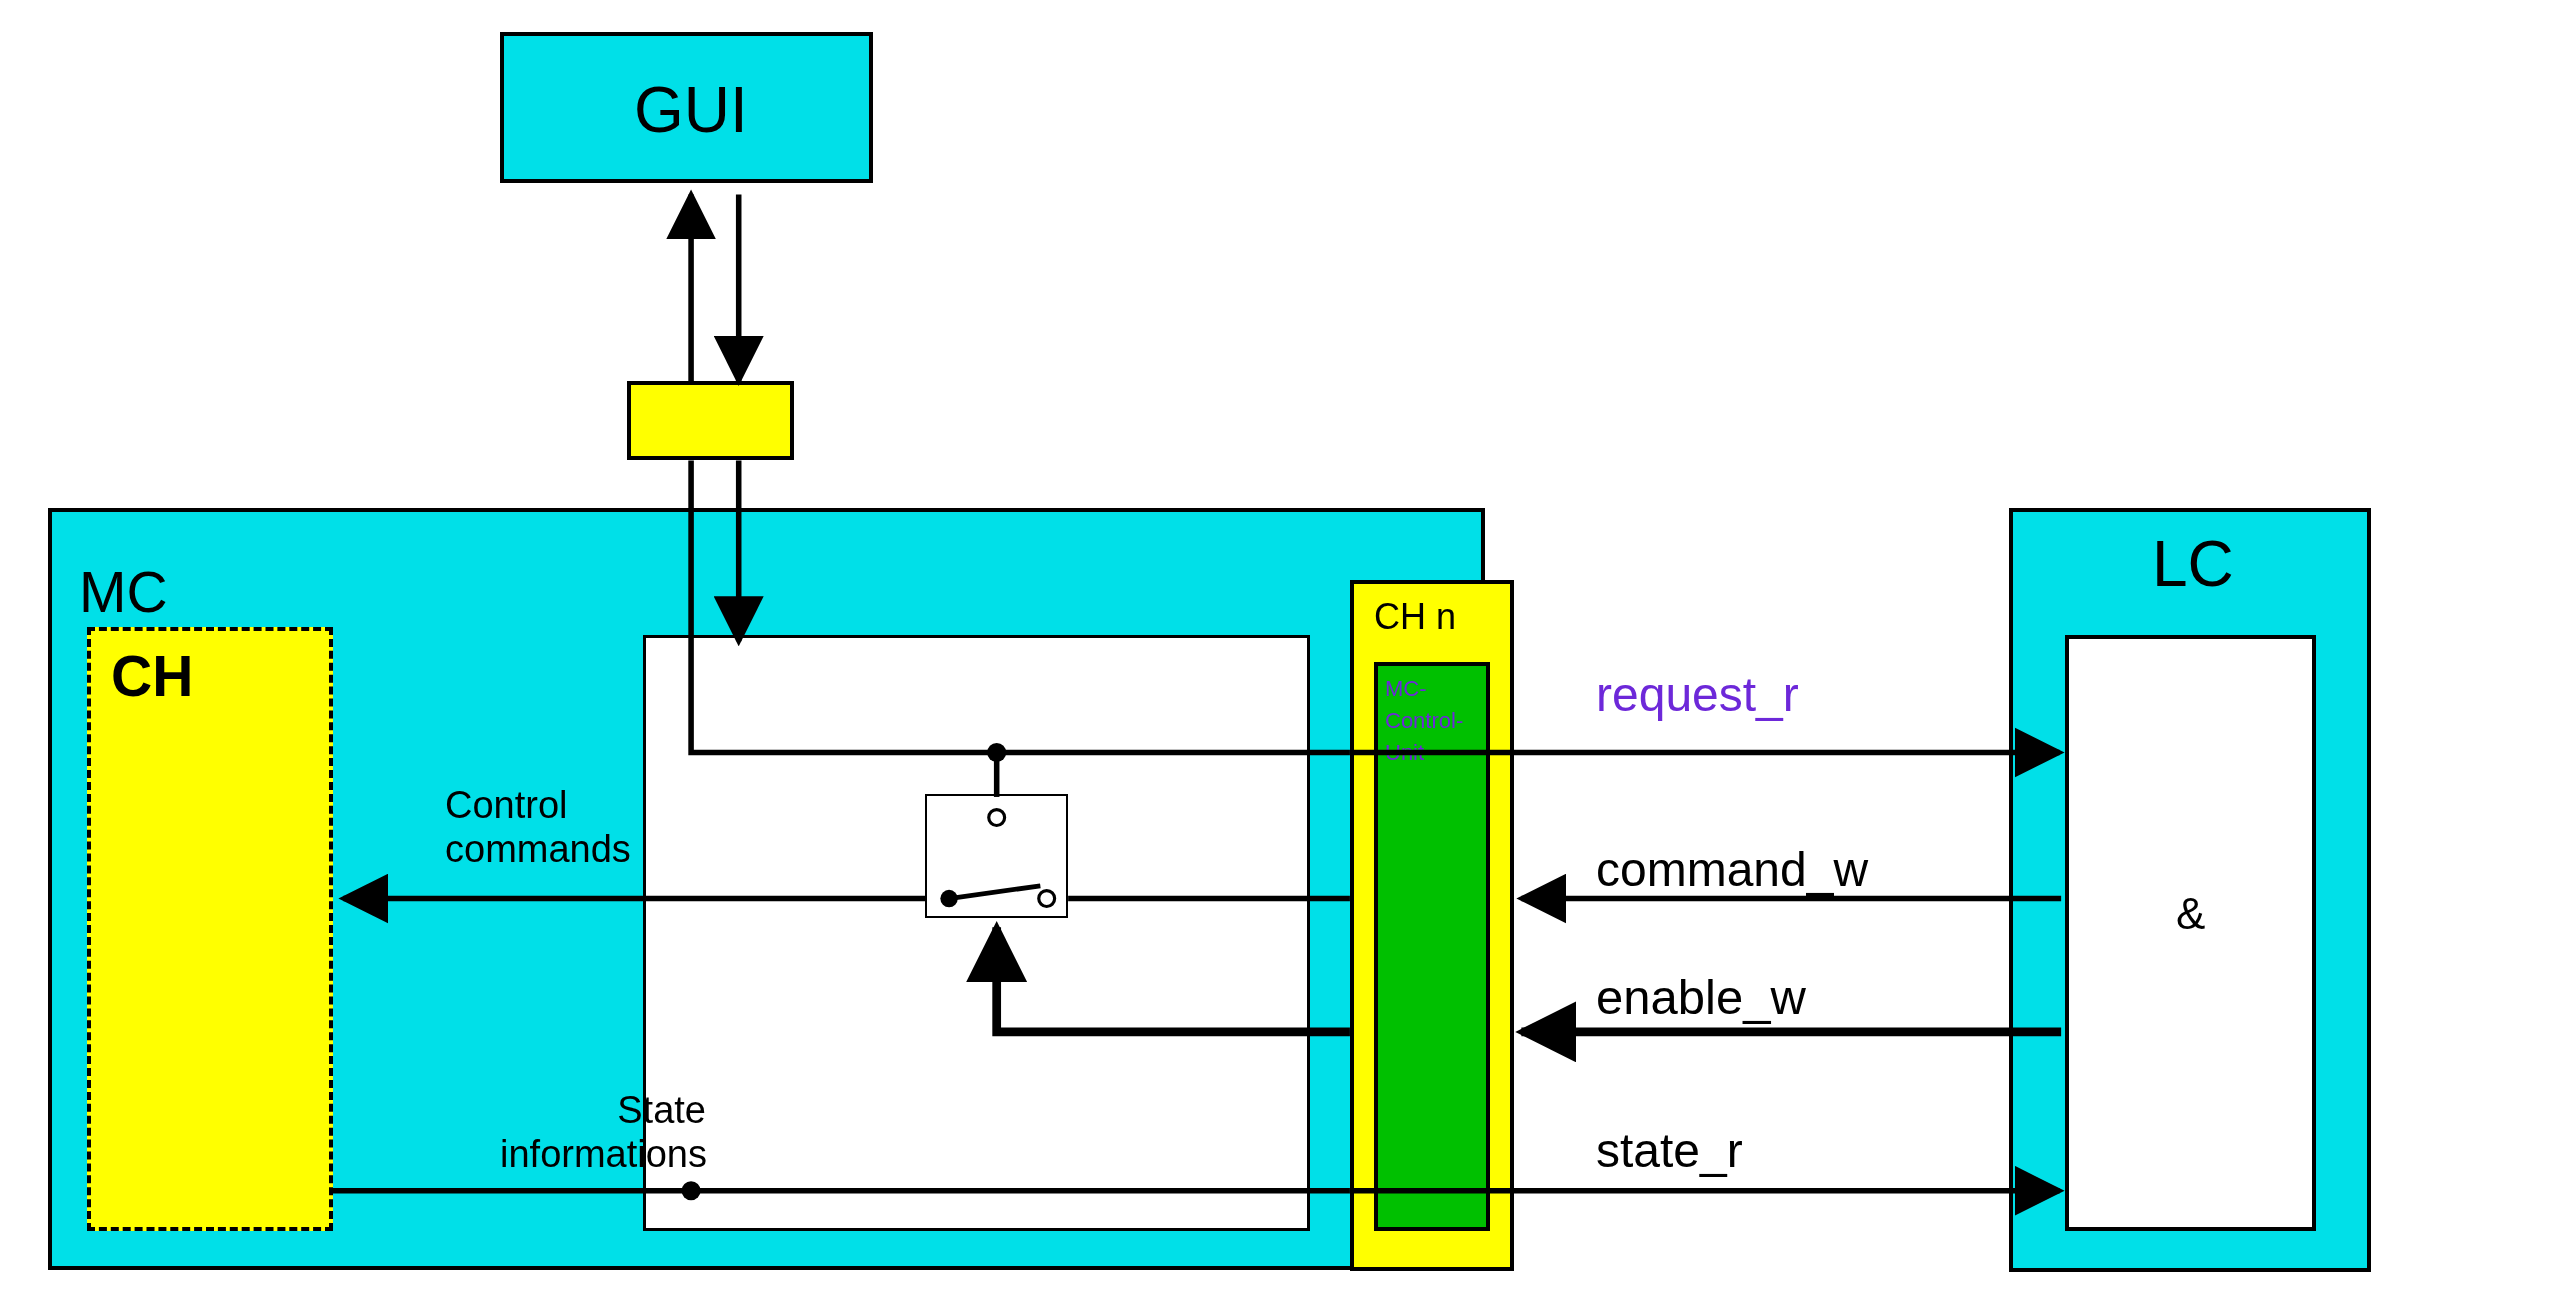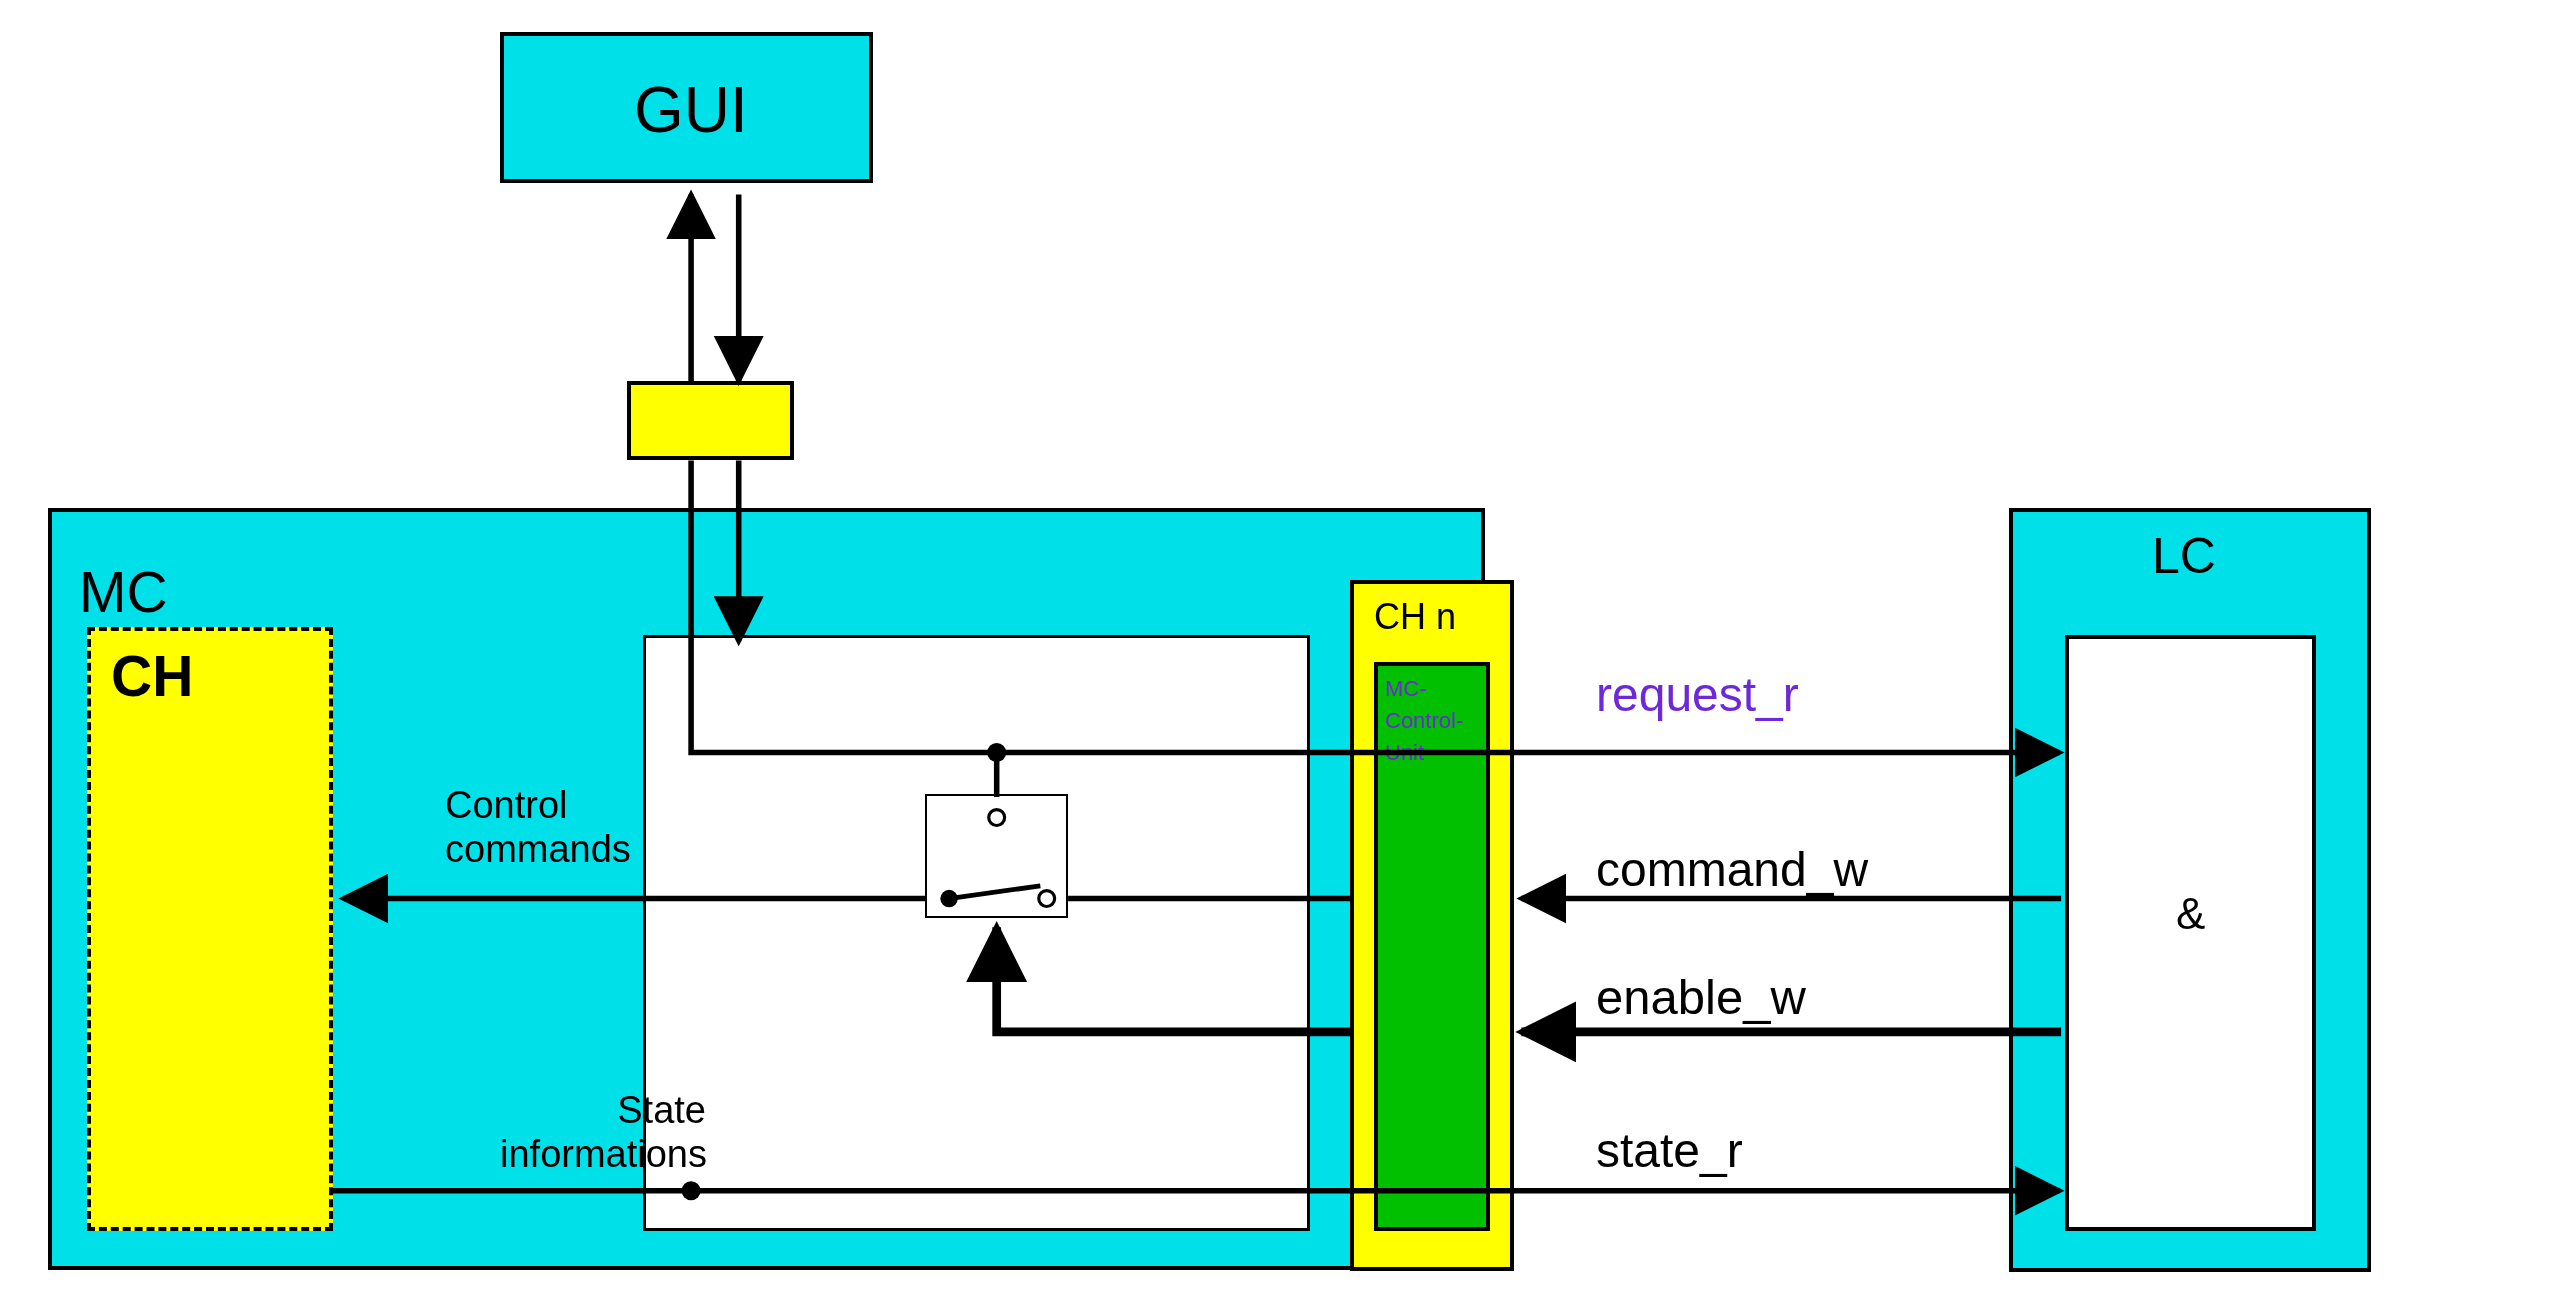--- a/index.html
+++ b/index.html
@@ -54,21 +54,21 @@
   <div class="label" style="left:1385px; top:673px; font-size:22px; line-height:32px; color:#6d28d9;">MC-
 Control-
 Unit</div>
 
   <div class="box" style="left:500px; top:32px; width:373px; height:151px; background:#00e0e8; border:4px solid #000;"></div>
   <div class="label" style="left:634px; top:73px; font-size:64px; color:#000;text-align:center;">GUI</div>
 
   <div class="box" style="left:627px; top:381px; width:167px; height:79px; background:#ffff00; border:4px solid #000;"></div>
 
   <div class="box" style="left:2009px; top:508px; width:362px; height:764px; background:#00e0e8; border:4px solid #000;"></div>
-  <div class="label" style="left:2152px; top:527px; font-size:50px; color:#000;">LC</div>
+  <div class="label" style="left:2152px; top:527px; font-size:64px; color:#000;">LC</div>
 
   <div class="box" style="left:2065px; top:635px; width:251px; height:596px; background:#ffffff; border:4px solid #000;"></div>
   <div class="label" style="left:2176px; top:889px; font-size:44px; color:#000;">&amp;</div>
 
   <div class="label" style="left:500px; top:1088px; font-size:38px; line-height:44px; color:#000; text-align:right; width:206px;">State
 informations</div>
   <div class="label" style="left:445px; top:783px; font-size:38px; line-height:44px; color:#000; text-align:left;">Control
 commands</div>
 
   <div class="label" style="left:1596px; top:667px; font-size:48px; color:#6d28d9;">request_r</div>

